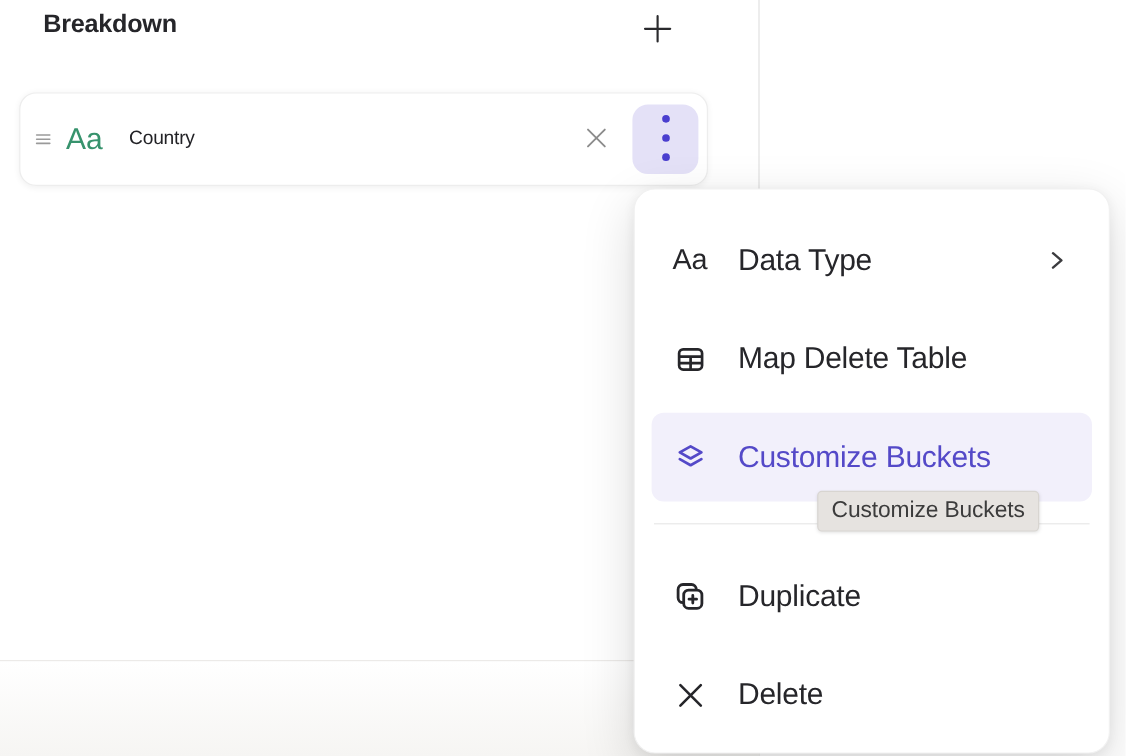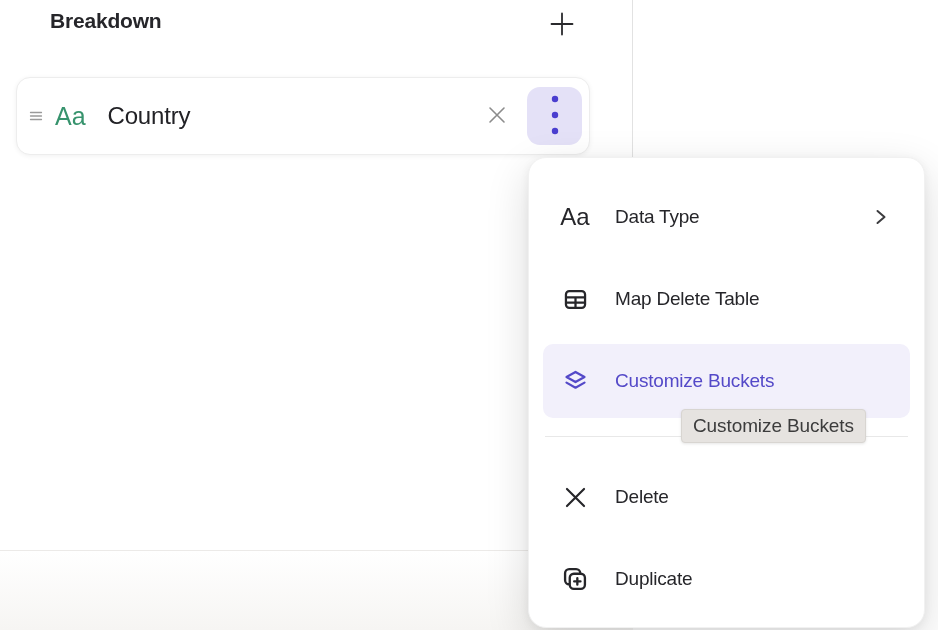--- a/index.html
+++ b/index.html
@@ -10,21 +10,21 @@
     background: #ffffff;
     color: var(--text, #26262A);
   }
 
   
   .left-panel {
     position: absolute; left: 0; top: 0; width: 633px; height: 630px;
     background: #ffffff; border-right: 1px solid var(--border, #E2E2E2);
   }
   .panel-header {
-    position: absolute; left: 14px; top: 0; width: 100%; height: 60px; text-align: right;
+    position: absolute; left: 0; top: 0; width: 100%; height: 60px; text-align: right;
   }
   .panel-title {
     position: absolute; left: 36px; top: 9px;
     font-size: 21px; font-weight: 700; letter-spacing: -0.2px; color: #26262A;
   }
   .add-btn {
     position: absolute; left: 530px; top: 7px; width: 36px; height: 36px;
     display: flex; align-items: center; justify-content: center;
     background: transparent; border: none; cursor: pointer; border-radius: 8px;
   }
@@ -38,21 +38,21 @@
   }
   .drag-handle {
     width: 22px; height: 22px; display: flex; align-items: center; justify-content: center;
     cursor: grab; flex: 0 0 auto;
   }
   .type-badge {
     margin-left: 8px; font-size: 25px; font-weight: 500; color: var(--green, #37936D);
     flex: 0 0 auto; line-height: 1;
   }
   .field-name {
-    margin-left: 22px; font-size: 24px; color: #222226; letter-spacing: -0.2px; text-align: right;
+    margin-left: 22px; font-size: 16px; color: #222226; letter-spacing: -0.2px; text-align: right;
   }
   .remove-btn {
     margin-left: auto; width: 36px; height: 36px; border: none; background: transparent;
     display: flex; align-items: center; justify-content: center; cursor: pointer;
     margin-right: 12px; border-radius: 8px;
   }
   .more-btn {
     width: 55px; height: 58px; border: none; border-radius: 13px;
     background: var(--accent-btn-bg, #E4E1F7);
     display: flex; align-items: center; justify-content: center; cursor: pointer;
@@ -83,21 +83,21 @@
     color: var(--accent, #5449C8);
   }
   .menu-icon {
     width: 32px; height: 32px; display: flex; align-items: center; justify-content: center;
     flex: 0 0 auto;
   }
   .menu-icon.text-icon {
     font-size: 24px; font-weight: 500; color: #26262A; line-height: 1;
   }
   .menu-label {
-    margin-left: 24px; font-size: 19px; letter-spacing: -0.2px; color: #26262A;
+    margin-left: 24px; font-size: 25px; letter-spacing: -0.2px; color: #26262A;
   }
   .menu-item.active .menu-label { color: var(--accent, #5449C8); font-weight: 500; }
   .submenu-chevron {
     margin-left: auto; margin-right: 6px; display: flex; align-items: center;
   }
   .menu-divider {
     border: none; border-top: 1px solid #E8E8E8; margin: 18px 2px 23px;
   }
 
   
@@ -184,35 +184,35 @@
         <path d="M4 13 L12 17.5 L20 13" stroke="#5449C8" stroke-width="2" stroke-linecap="round" stroke-linejoin="round"></path>
       </svg>
     </span>
     <span class="menu-label">Customize Buckets</span>
   </div>
 
   <hr class="menu-divider">
 
   <div class="menu-item">
     <span class="menu-icon">
-      <svg width="25" height="25" viewBox="0 0 22 22" fill="none">
-        <path d="M3.5 3.5 L18.5 18.5 M18.5 3.5 L3.5 18.5" stroke="#26262A" stroke-width="1.9" stroke-linecap="round"></path>
-      </svg>
-    </span>
-    <span class="menu-label">Delete</span>
-  </div>
-
-  <div class="menu-item">
-    <span class="menu-icon">
       <svg width="28" height="28" viewBox="0 0 24 24" fill="none">
         <rect x="3.5" y="3.5" width="13" height="13" rx="3.5" stroke="#26262A" stroke-width="2"></rect>
         <rect x="7.5" y="7.5" width="13" height="13" rx="3.5" fill="#ffffff" stroke="#26262A" stroke-width="2"></rect>
         <path d="M14 11.3 V16.7 M11.3 14 H16.7" stroke="#26262A" stroke-width="2" stroke-linecap="round"></path>
       </svg>
     </span>
     <span class="menu-label">Duplicate</span>
   </div>
 
+  <div class="menu-item">
+    <span class="menu-icon">
+      <svg width="25" height="25" viewBox="0 0 22 22" fill="none">
+        <path d="M3.5 3.5 L18.5 18.5 M18.5 3.5 L3.5 18.5" stroke="#26262A" stroke-width="1.9" stroke-linecap="round"></path>
+      </svg>
+    </span>
+    <span class="menu-label">Delete</span>
+  </div>
+
   <div class="tooltip">
     <span>Customize Buckets</span>
   </div>
 
 </div>
 
 </body></html>

